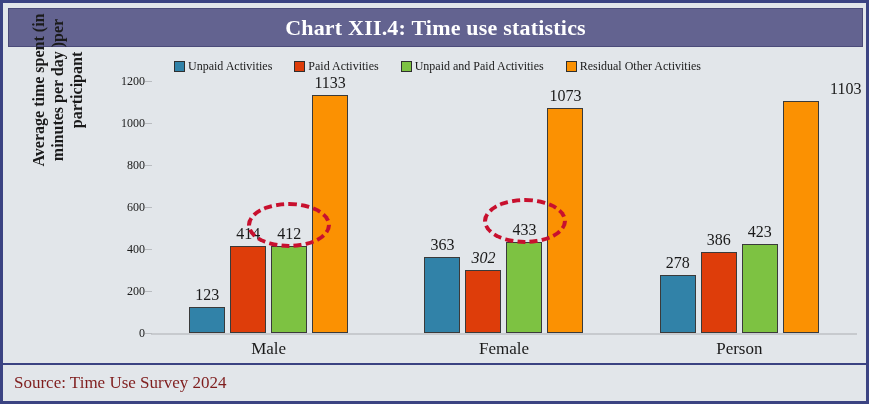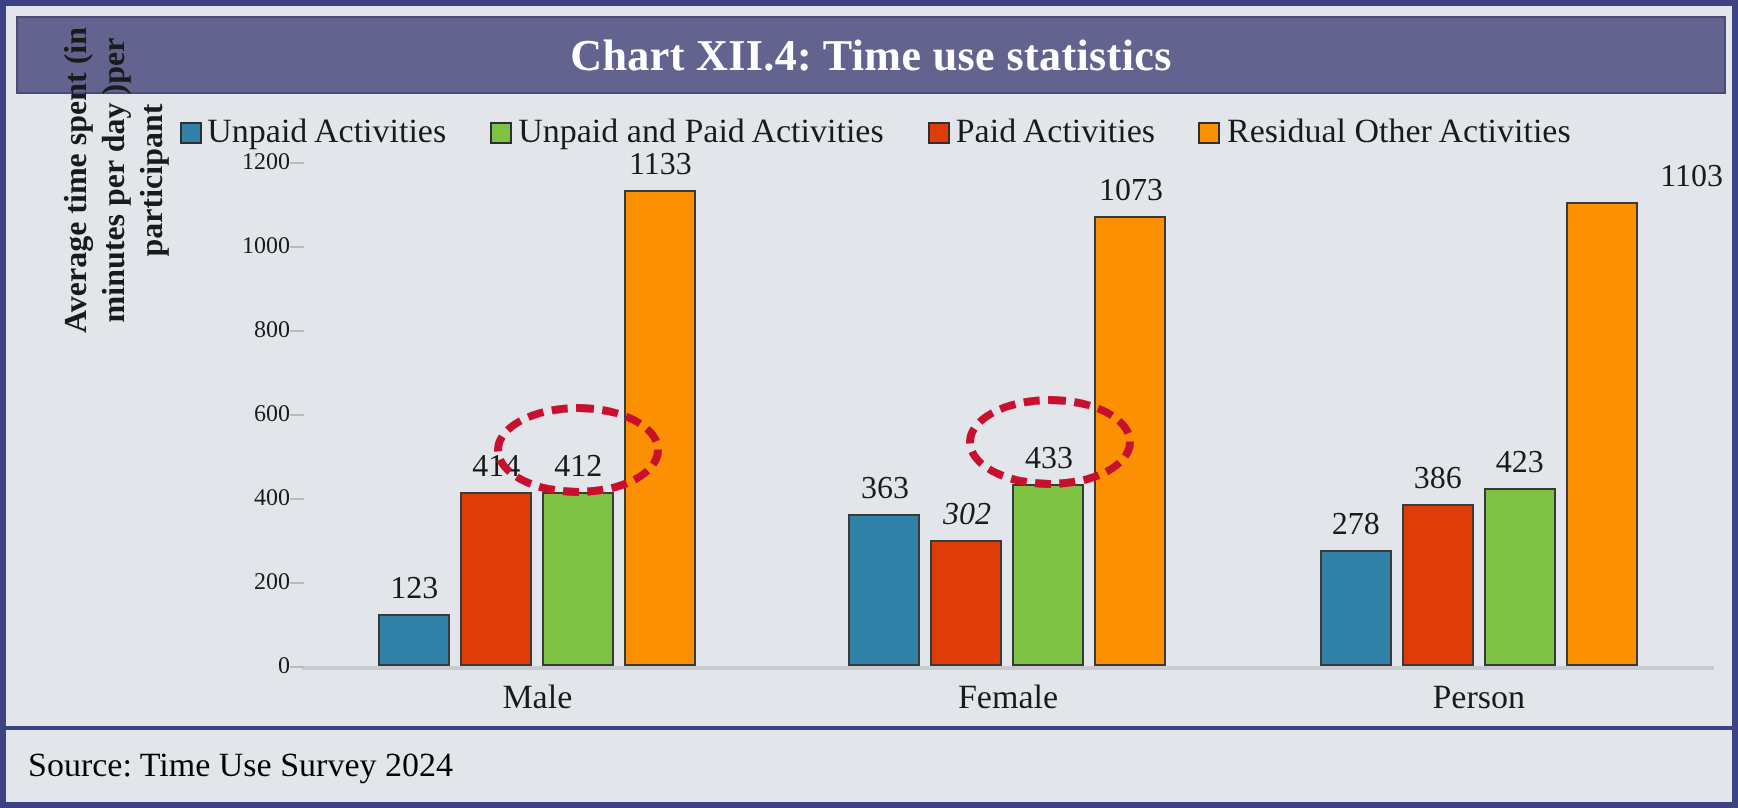--- a/index.html
+++ b/index.html
@@ -65,21 +65,21 @@
     white-space: nowrap;
   }
   .legend-swatch {
     width: 11px;
     height: 11px;
     border: 1.3px solid #2f2f2f;
     box-sizing: border-box;
     display: inline-block;
   }
   .legend-label {
-    font-size: 17px;
+    font-size: 12px;
     color: #1a1a1a;
   }
 
   
   .plot-wrap {
     position: absolute;
     left: 0;
     top: 78px;
     width: 869px;
     height: 282px;
@@ -191,45 +191,45 @@
     bottom: 0;
     width: 863px;
     height: 38px;
     border-top: 2.5px solid #3b4382;
     box-sizing: border-box;
     display: flex;
     align-items: center;
   }
   .source-text {
     font-size: 17px;
-    color: #000000;
+    color: #7f1d1d;
     padding-left: 11px;
   }
 </style>
 </head>
 <body>
 
 <div id="figure">
 
   <div class="title-band">
     <div class="title-text">Chart XII.4: Time use statistics</div>
   </div>
 
   <div class="legend" id="legend">
       <div class="legend-item">
         <span class="legend-swatch" style="background: rgb(49, 130, 168);"></span>
         <span class="legend-label">Unpaid Activities</span>
       </div>
       <div class="legend-item">
+        <span class="legend-swatch" style="background: rgb(222, 61, 10);"></span>
+        <span class="legend-label">Paid Activities</span>
+      </div>
+      <div class="legend-item">
         <span class="legend-swatch" style="background: rgb(125, 194, 66);"></span>
         <span class="legend-label">Unpaid and Paid Activities</span>
-      </div>
-      <div class="legend-item">
-        <span class="legend-swatch" style="background: rgb(222, 61, 10);"></span>
-        <span class="legend-label">Paid Activities</span>
       </div>
       <div class="legend-item">
         <span class="legend-swatch" style="background: rgb(251, 145, 2);"></span>
         <span class="legend-label">Residual Other Activities</span>
       </div>
     </div>
 
   <div class="plot-wrap">
 
     <div class="ylabel">Average time spent (in minutes per day )per participant</div>

